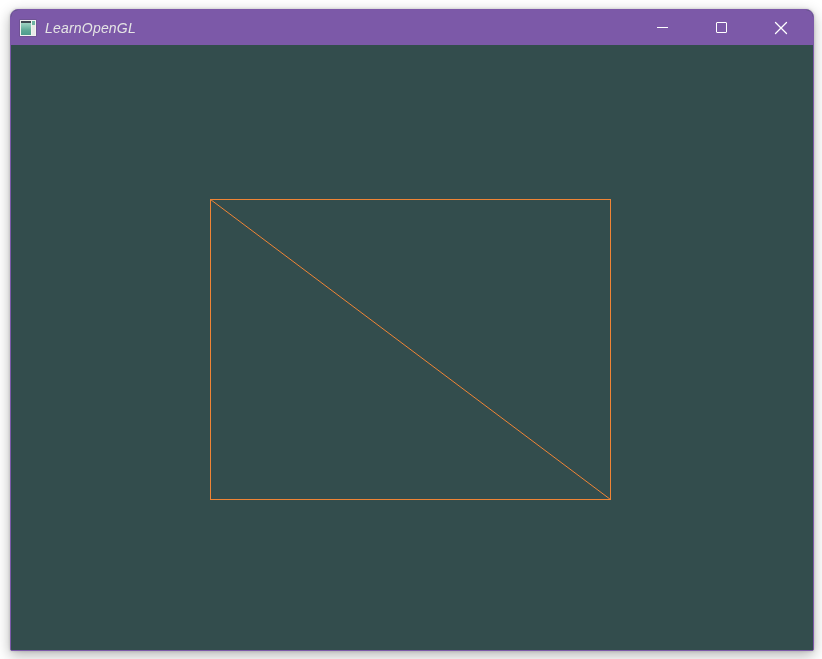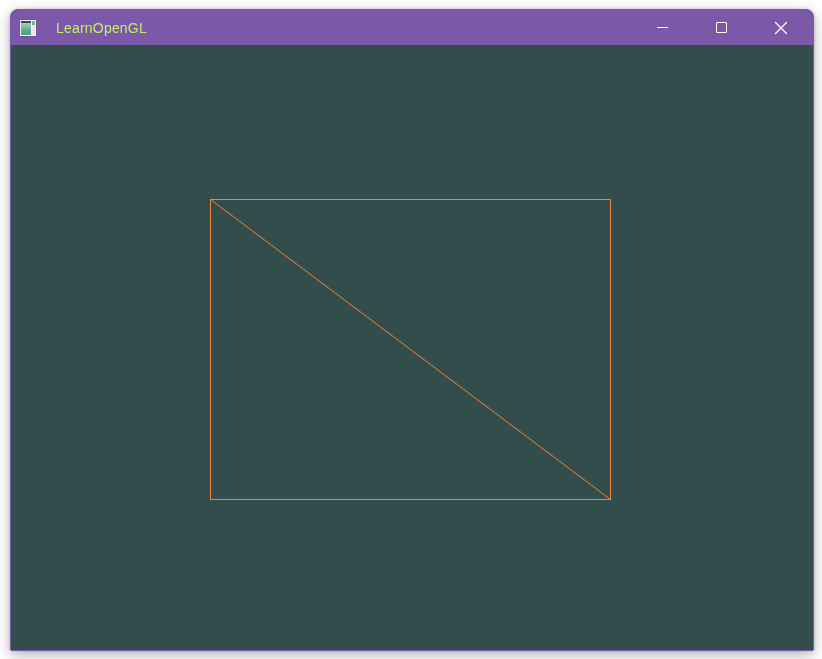--- a/index.html
+++ b/index.html
@@ -59,25 +59,26 @@
     background: #e8e8e6;
   }
   .app-icon .scroll-thumb {
     position: absolute;
     right: 1px; top: 1px;
     width: 3px; height: 4px;
     background: #6fb3a2;
   }
 
   .title {
-    margin-left: 20px;
-    color: #bef264;
+    margin-left: 9px;
+    color: #e5e5e5;
     font-size: 14px;
     letter-spacing: 0.2px;
     white-space: nowrap;
+    font-style: italic;
   }
 
   .controls {
     position: absolute;
     right: 3px;
     top: 0;
     height: 35px;
     display: flex;
   }
   .ctrl-btn {

